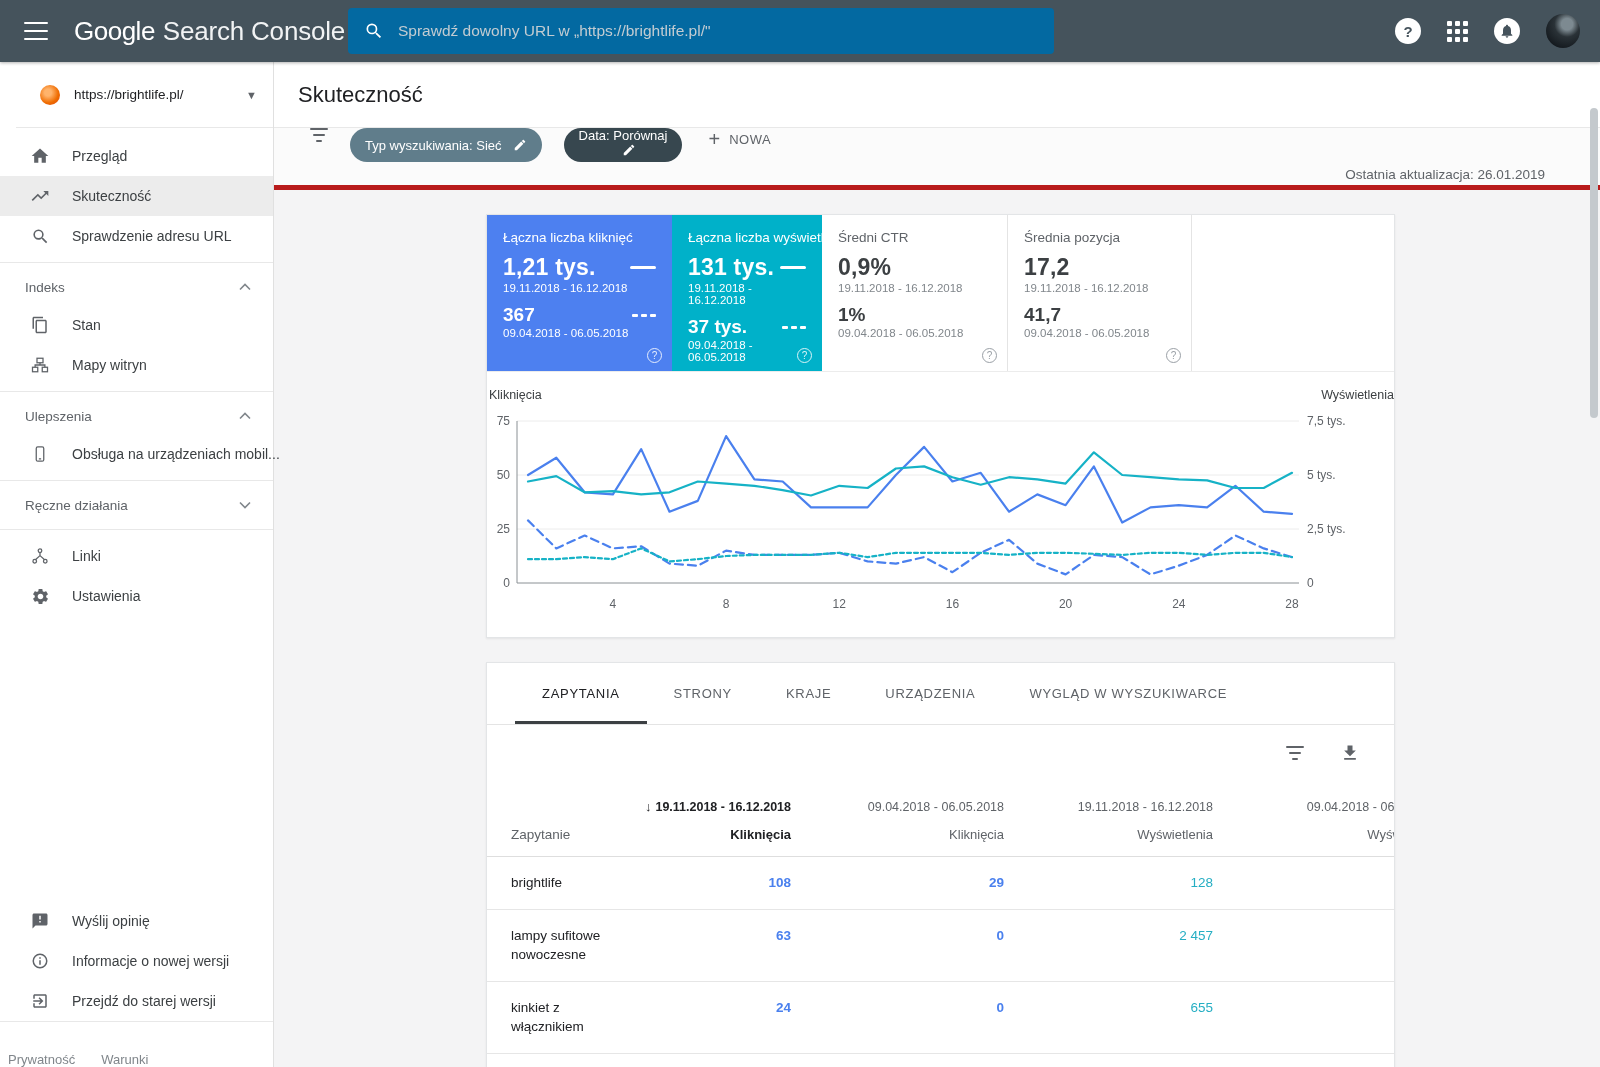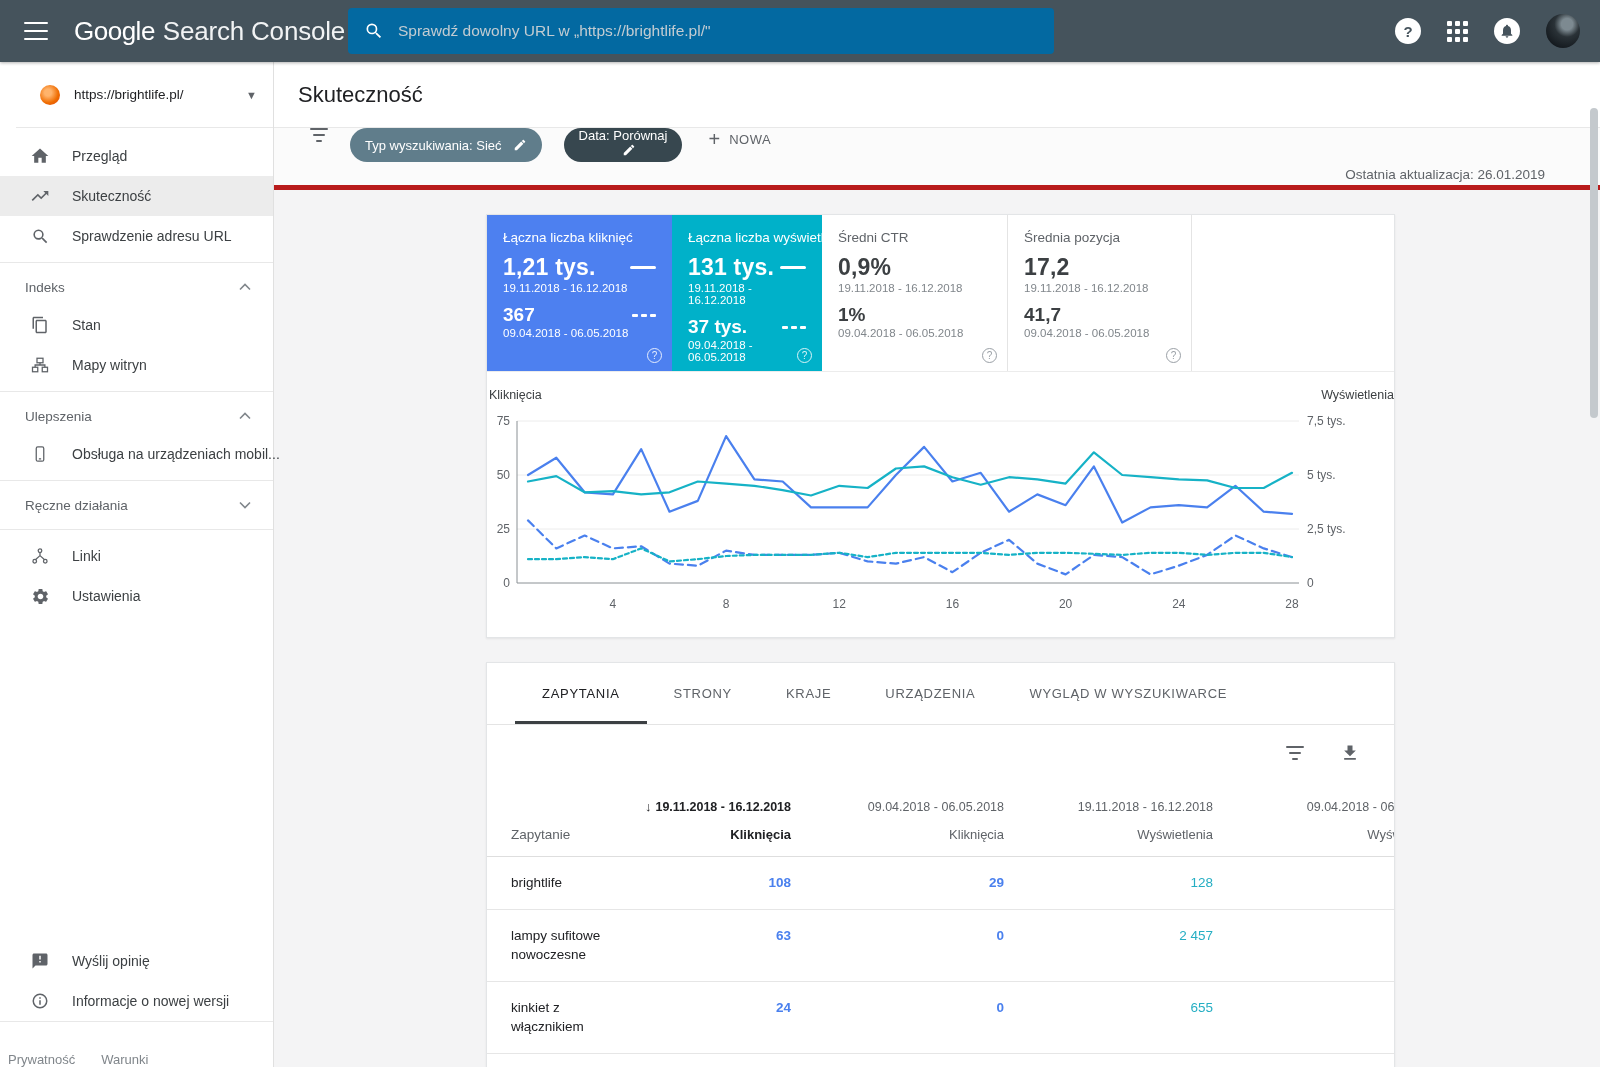--- a/index.html
+++ b/index.html
@@ -286,20 +286,28 @@
         </span>
       <span class="nlabel">Wyślij opinię</span>
     </div>
     <div class="nav-item">
       <span class="nicon">
           <svg class="ic" width="18" height="18" viewBox="0 0 24 24" fill="currentColor">
             <path d="M12 2a10 10 0 1 0 0 20 10 10 0 0 0 0-20zm0 18a8 8 0 1 1 0-16 8 8 0 0 1 0 16zm-1-11h2V7h-2v2zm0 8h2v-6h-2v6z"></path>
           </svg>
         </span>
       <span class="nlabel">Informacje o nowej wersji</span>
+    </div>
+    <div class="nav-item">
+      <span class="nicon">
+          <svg class="ic" width="18" height="18" viewBox="0 0 24 24" fill="currentColor">
+            <path d="M10.09 15.59 11.5 17l5-5-5-5-1.41 1.41L12.67 11H3v2h9.67l-2.58 2.59zM19 3H5c-1.11 0-2 .9-2 2v4h2V5h14v14H5v-4H3v4c0 1.1.89 2 2 2h14c1.1 0 2-.9 2-2V5c0-1.1-.9-2-2-2z"></path>
+          </svg>
+        </span>
+      <span class="nlabel">Przejdź do starej wersji</span>
     </div>
 
     <div class="side-footer">
       <span>Prywatność</span>
       <span>Warunki</span>
     </div>
   </aside>
 
   <div class="main">
     <div class="page-header">

